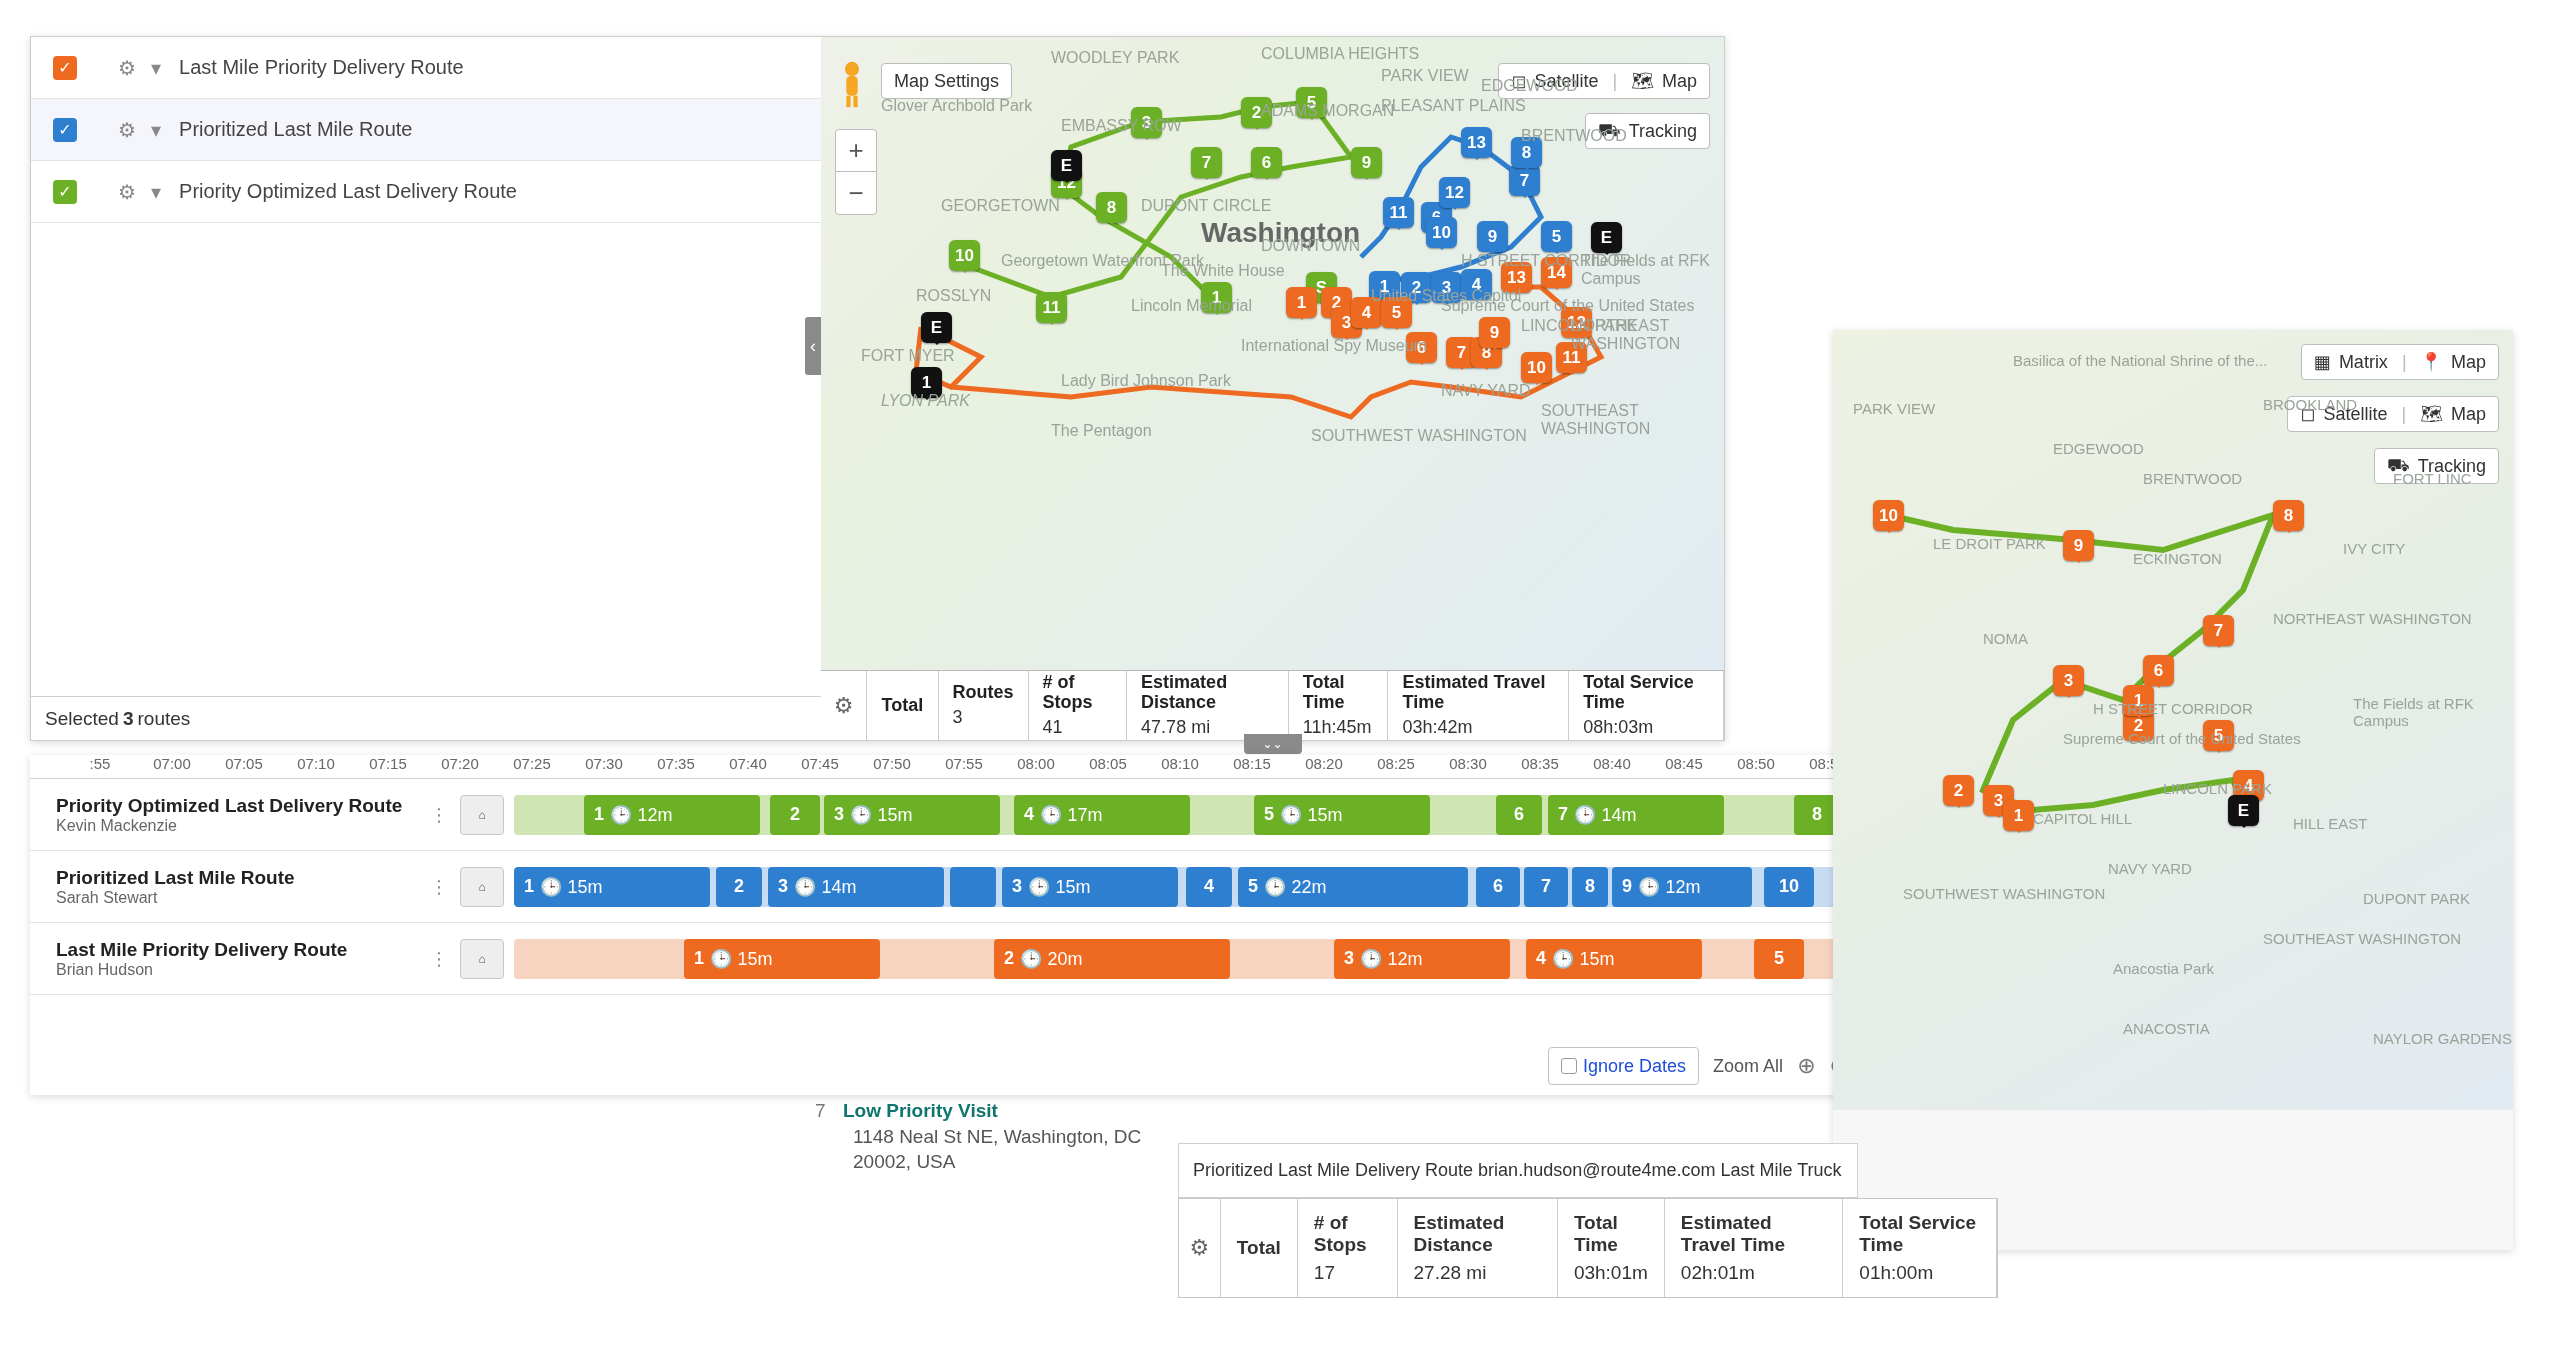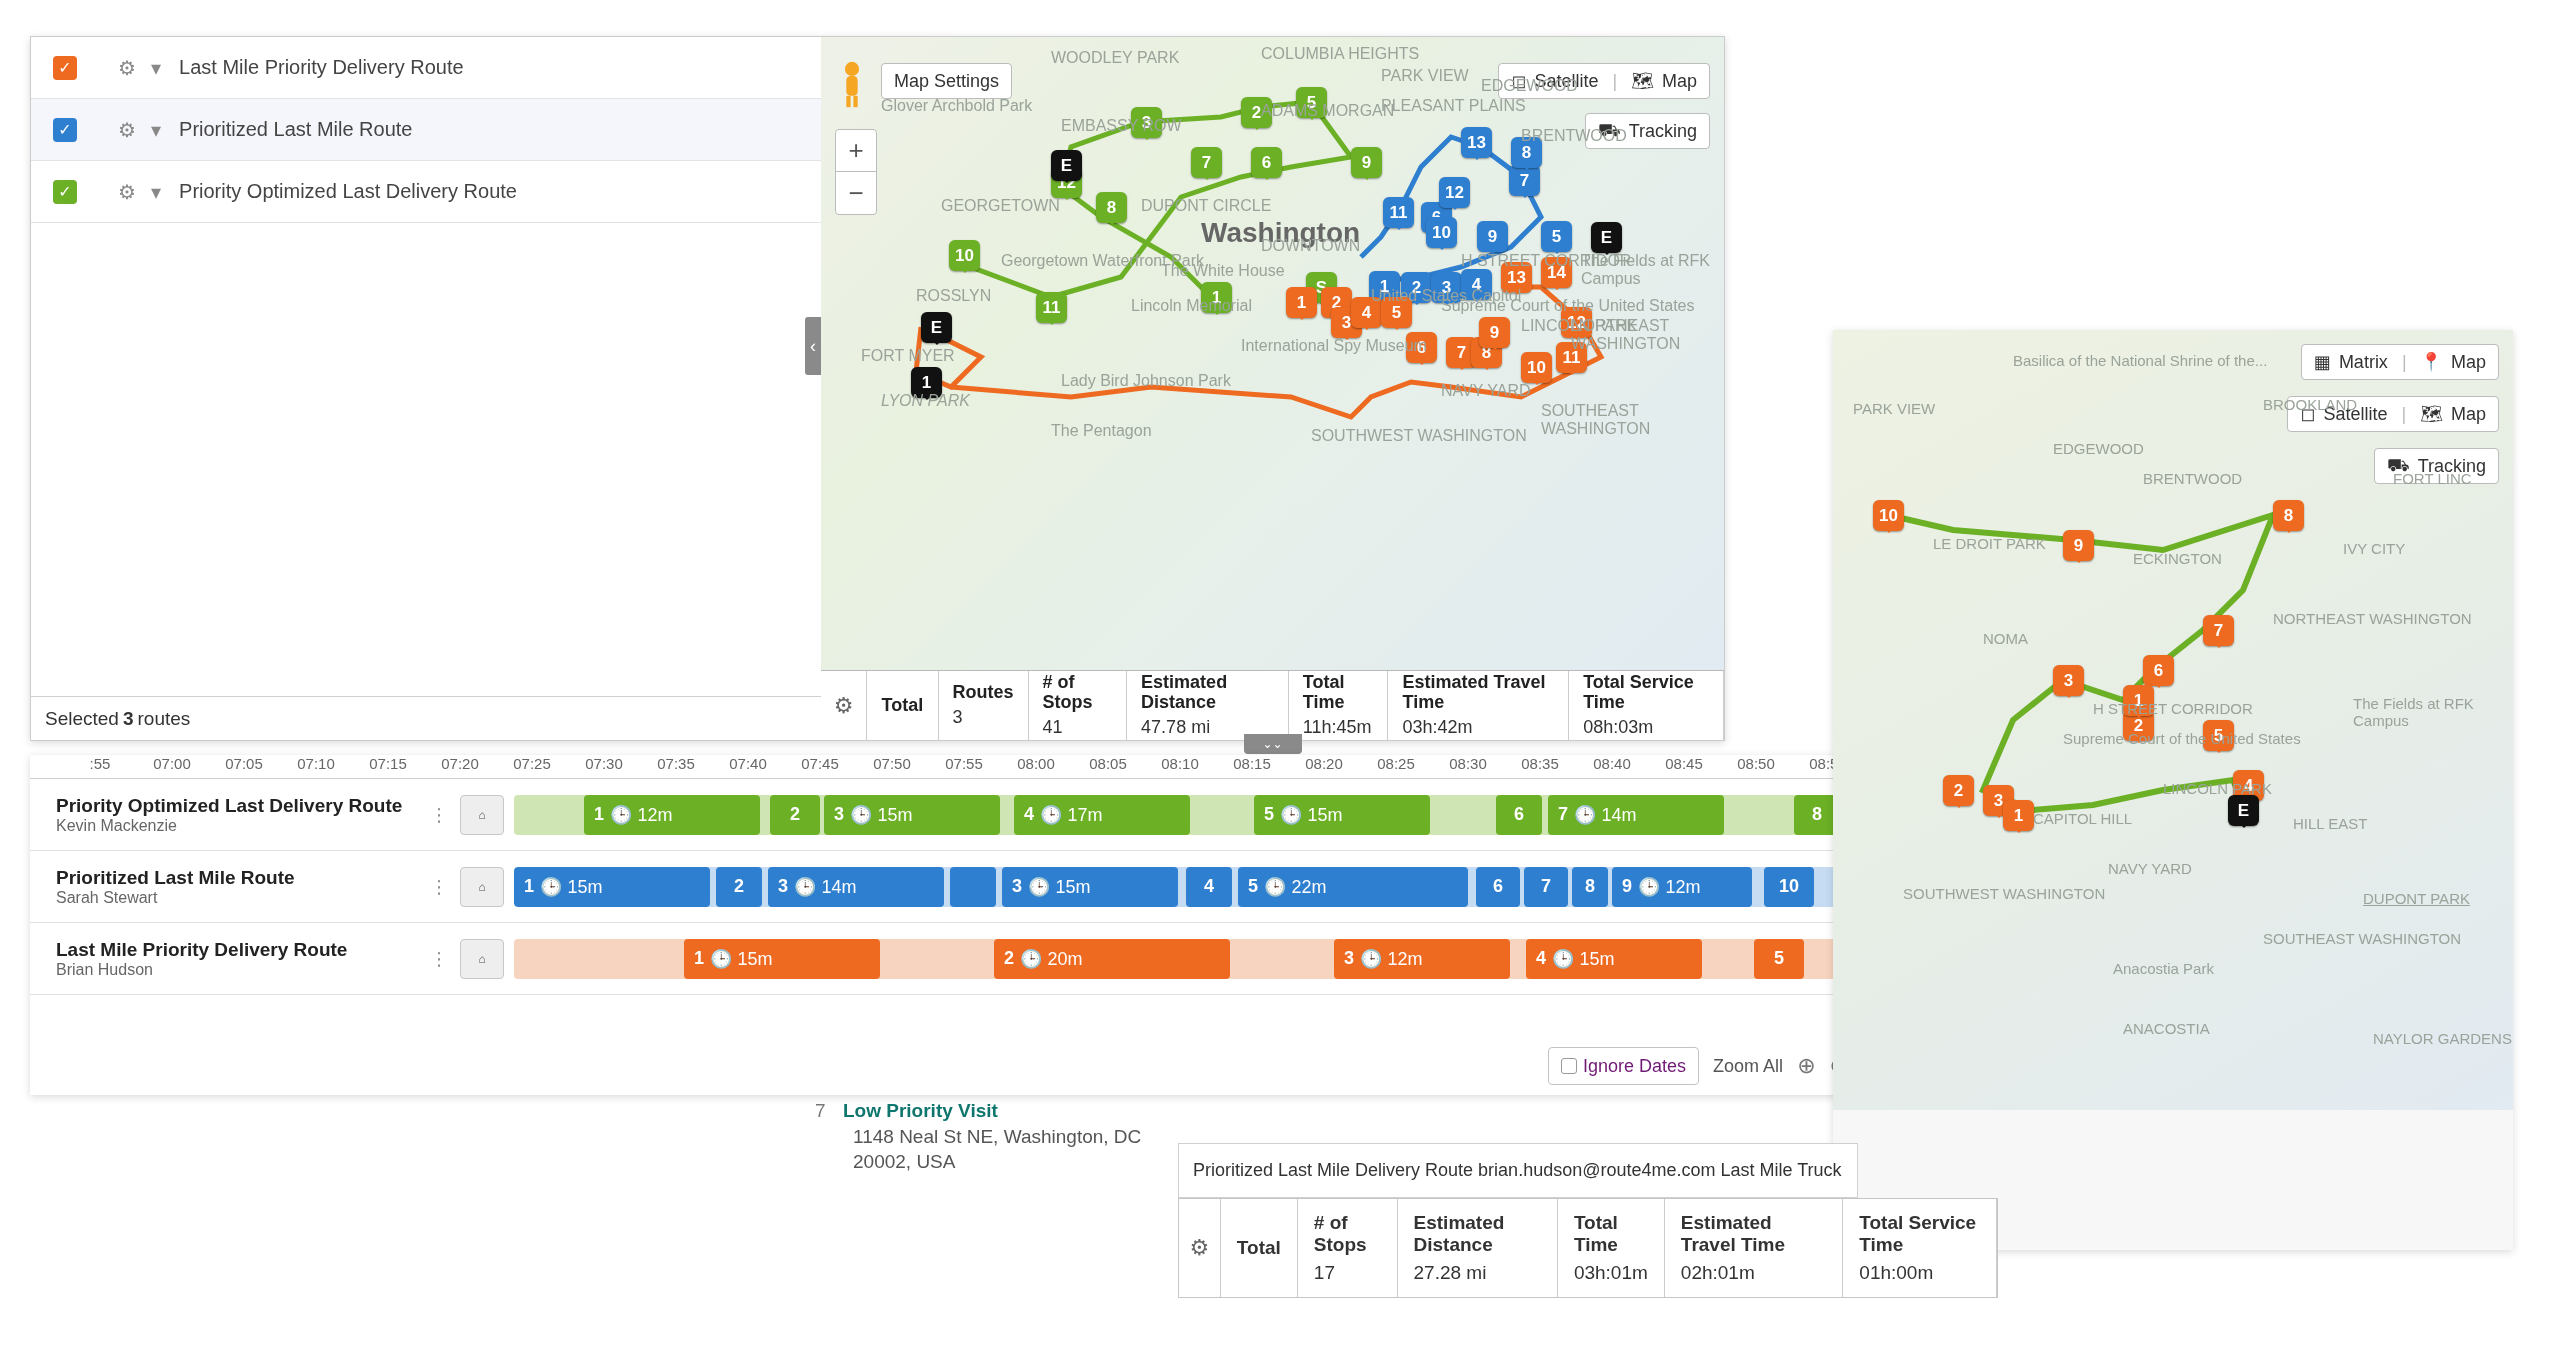--- a/index.html
+++ b/index.html
@@ -57,21 +57,21 @@
   .b-row .meta .s{font-size:16px;color:#666}
   .b-row .dots{width:42px;color:#888;font-size:18px;text-align:center}
   .b-row .home{width:44px;height:40px;background:#eee;border:1px solid #c8c8c8;border-radius:4px;display:flex;align-items:center;justify-content:center;color:#555;margin-right:10px}
   .b-row .track{flex:1;height:40px;position:relative;border-radius:4px;overflow:hidden}
   .seg{position:absolute;top:0;height:40px;display:flex;align-items:center;color:#fff;font-size:18px;padding:0 10px;gap:6px;border-radius:4px}
   .seg .n{font-weight:700}
   .seg .dur{display:flex;align-items:center;gap:4px}
   .seg.or{background:#ed6a20}.seg.gr{background:#6bb025}.seg.bl{background:#2f7fd0}
   .seg.sm{padding:0;justify-content:center}
   .b-foot{position:absolute;right:16px;bottom:10px;display:flex;align-items:center;gap:14px}
-  .b-foot .chkb{display:flex;align-items:center;gap:6px;border:1px solid #c3c3c3;border-radius:4px;height:38px;padding:4px 12px;font-size:18px;color:#701a75}
+  .b-foot .chkb{display:flex;align-items:center;gap:6px;border:1px solid #c3c3c3;border-radius:4px;height:38px;padding:4px 12px;font-size:18px;color:#1d4ed8}
   .b-foot .zm{font-size:18px;color:#555}
   .b-foot .mag{color:#777;font-size:22px}
   
   .c-map{position:relative;width:100%;height:780px;background:linear-gradient(150deg,#eef2e3 0%,#e7eee5 50%,#e2eaf2 100%)}
   .c-map .land{position:absolute;color:#9aa39a;font-size:15px;font-weight:500}
   
   .bot{border:1px solid #c6c6c6;background:#fff;display:flex;font-size:19px}
   .bot .cgear{width:52px;display:flex;align-items:center;justify-content:center;color:#666;font-size:22px;border-right:1px solid #ccc}
   .bot .c{border-right:1px solid #ccc;display:flex;flex-direction:column;justify-content:center;padding:0 16px}
   .bot .c .h{font-weight:700}
@@ -473,21 +473,21 @@
         <div class="land" style="left: 260px; top: 370px;">H STREET CORRIDOR</div>
         <div class="land" style="left: 520px; top: 365px;">The Fields at RFK Campus</div>
         <div class="land" style="left: 230px; top: 400px;">Supreme Court of the United States</div>
         <div class="land" style="left: 330px; top: 450px;">LINCOLN PARK</div>
         <div class="land" style="left: 200px; top: 480px;">CAPITOL HILL</div>
         <div class="land" style="left: 460px; top: 485px;">HILL EAST</div>
         <div class="land" style="left: 275px; top: 530px;">NAVY YARD</div>
         <div class="land" style="left: 70px; top: 555px;">SOUTHWEST WASHINGTON</div>
         <div class="land" style="left: 430px; top: 600px;">SOUTHEAST WASHINGTON</div>
         <div class="land" style="left: 280px; top: 630px;">Anacostia Park</div>
-        <div class="land" style="left: 530px; top: 560px; text-decoration: underline;">DUPONT PARK</div>
+        <div class="land" style="left: 530px; top: 560px;">DUPONT PARK</div>
         <div class="land" style="left: 290px; top: 690px;">ANACOSTIA</div>
         <div class="land" style="left: 540px; top: 700px;">NAYLOR GARDENS</div>
       </div>
   </div>
 </div>
 
 <div class="visits">
   <div style="height:16px"></div>
   <div><span class="num">7</span><b>Low Priority Visit</b></div>
   <div style="padding-left:38px">1148 Neal St NE, Washington, DC 20002, USA</div>

